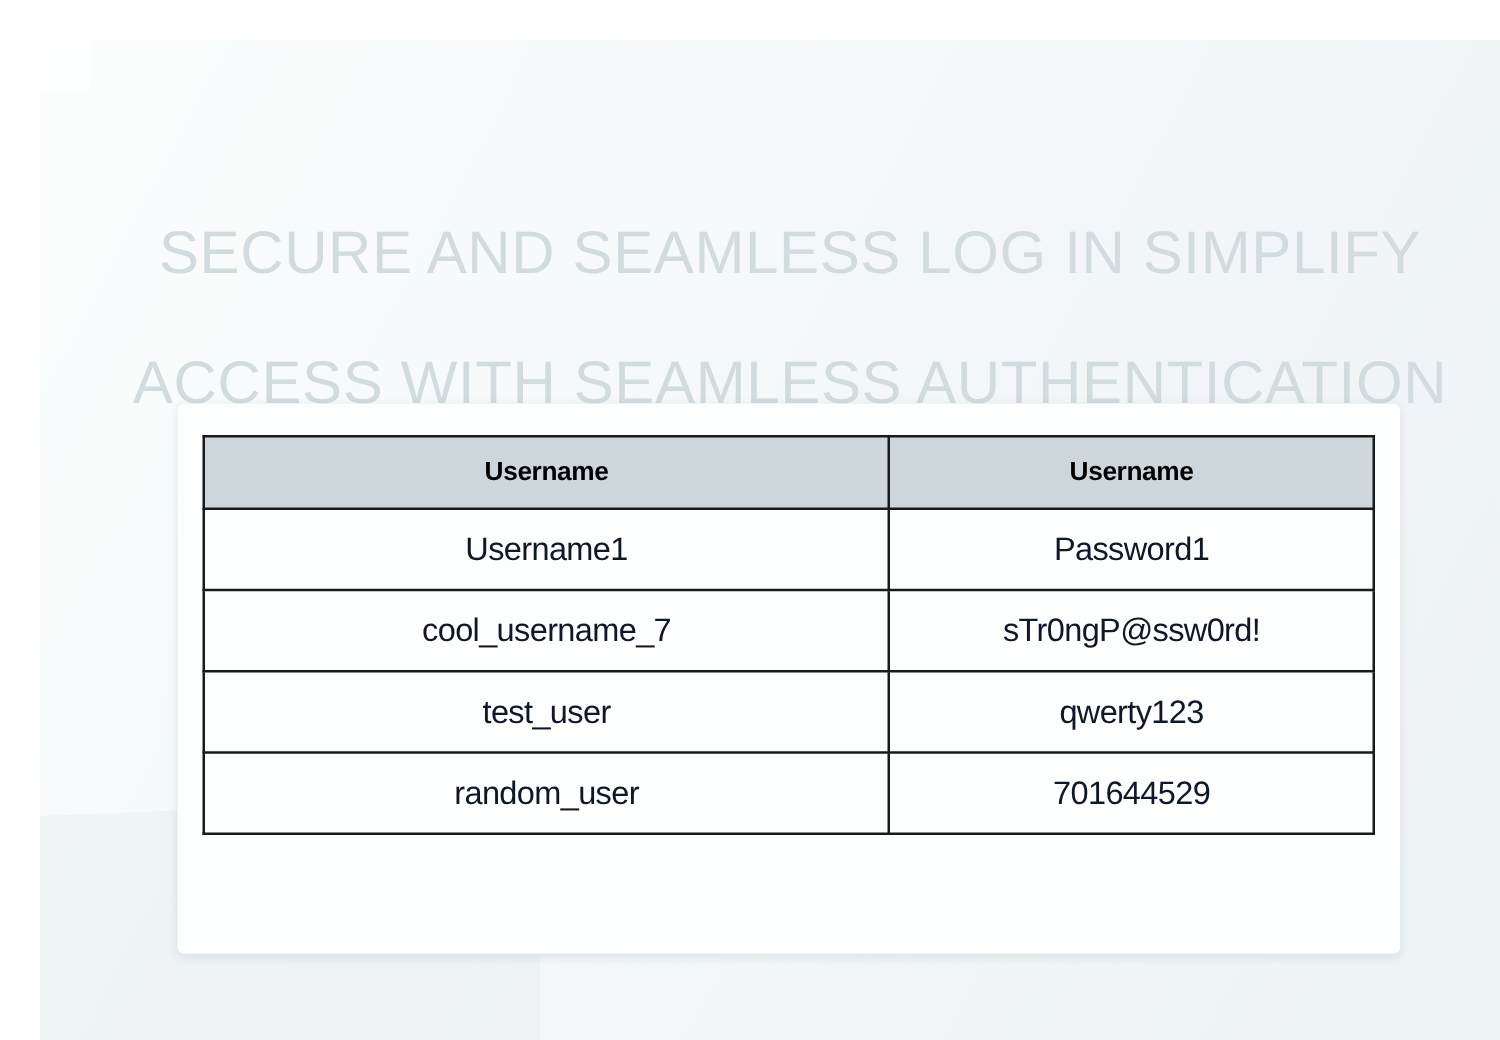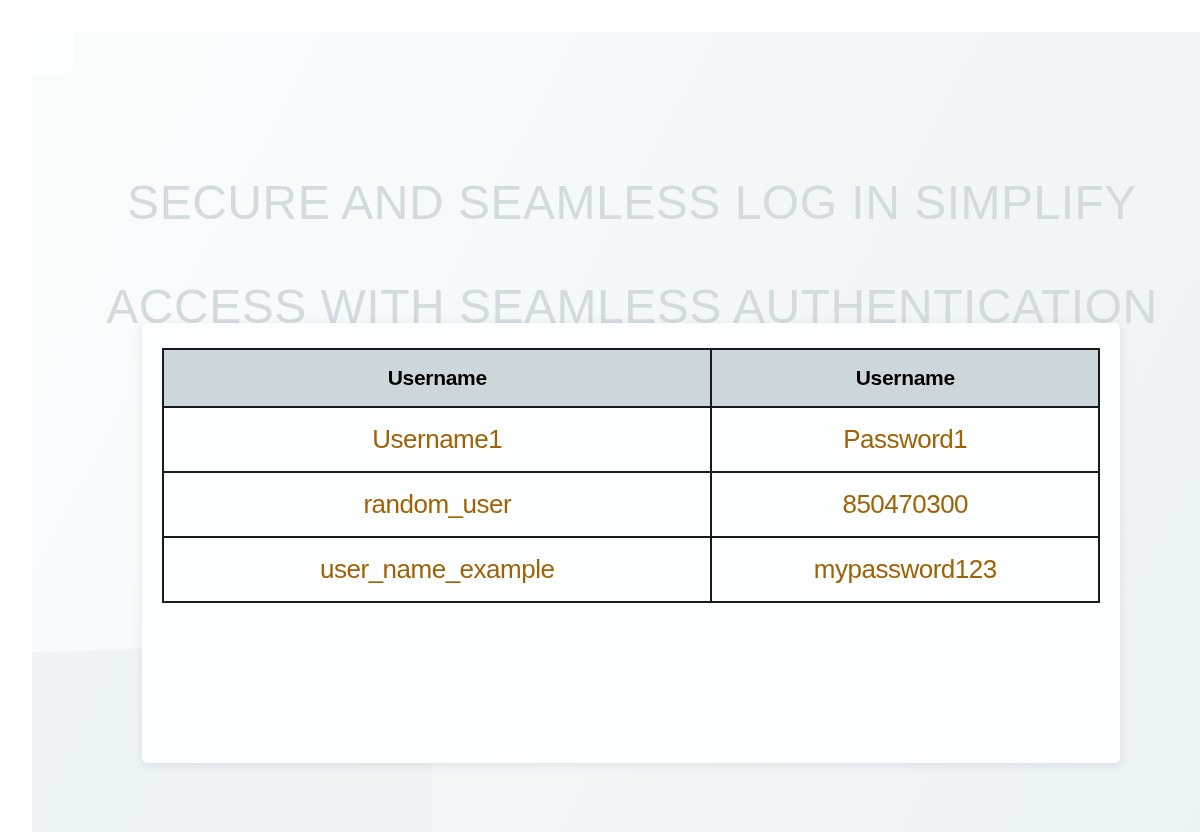--- a/index.html
+++ b/index.html
@@ -75,21 +75,21 @@
     color: #000000;
     font-size: 21px;
     font-weight: 700;
     text-align: center;
     letter-spacing: -0.3px;
   }
   .cred-table td {
     height: 55px;
     border: 2px solid #171b1e;
     background: #fdfefe;
-    color: #a16207;
+    color: #0f172a;
     font-size: 26px;
     font-weight: 400;
     text-align: center;
     letter-spacing: -0.5px;
     white-space: nowrap;
     overflow: hidden;
   }
 </style>
 </head>
 <body>
@@ -115,24 +115,28 @@
           <th>Username</th>
           <th>Username</th>
         </tr>
       </thead>
       <tbody>
         <tr>
           <td>Username1</td>
           <td>Password1</td>
         </tr>
         <tr>
-          <td>random_user</td>
-          <td>850470300</td>
+          <td>cool_username_7</td>
+          <td>sTr0ngP@ssw0rd!</td>
         </tr>
         <tr>
-          <td>user_name_example</td>
-          <td>mypassword123</td>
+          <td>test_user</td>
+          <td>qwerty123</td>
+        </tr>
+        <tr>
+          <td>random_user</td>
+          <td>701644529</td>
         </tr>
       </tbody>
     </table>
   </div>
 
 </div>
 
 </body></html>

